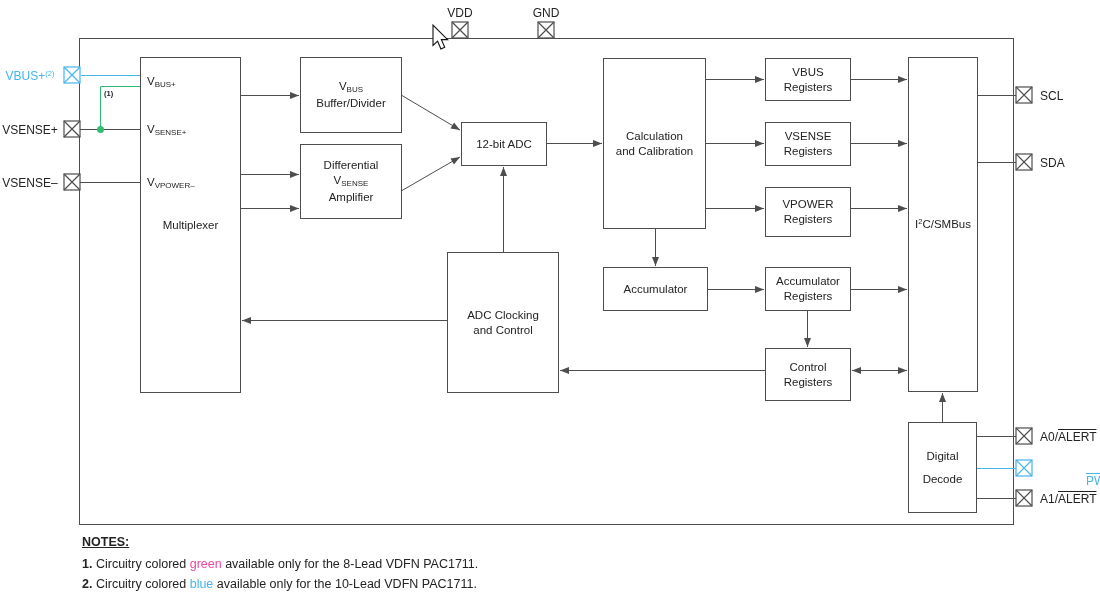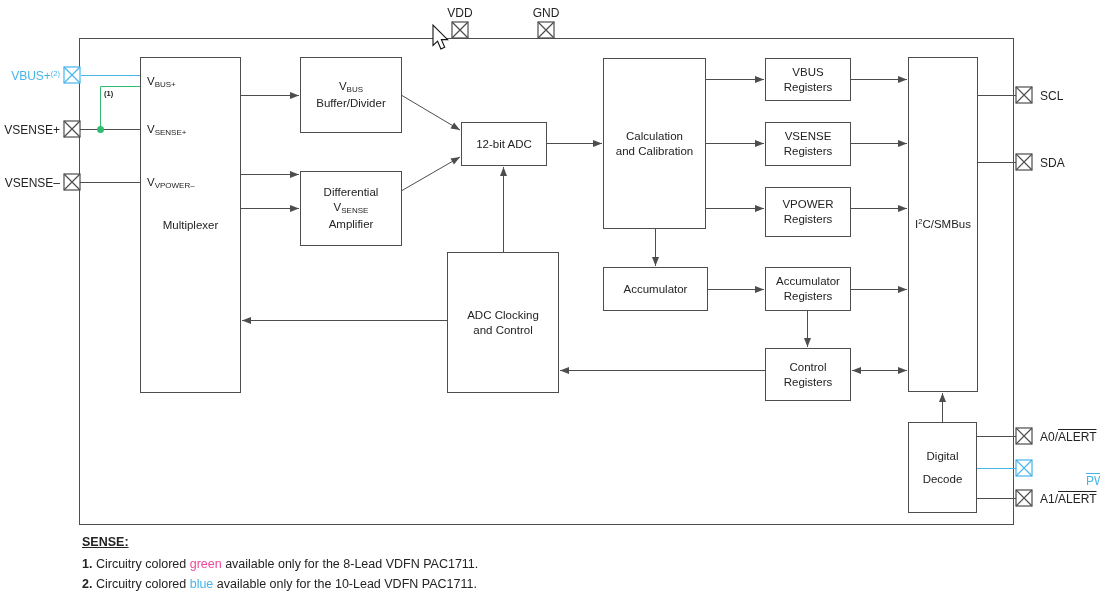--- a/index.html
+++ b/index.html
@@ -13,21 +13,21 @@
     display:flex;flex-direction:column;align-items:center;justify-content:center;
     text-align:center;font-size:11.5px;line-height:1.3;color:#232323;z-index:2;
   }
   .mux-input{position:absolute;left:6px;transform:translateY(-50%);white-space:nowrap;}
   .mux-title{position:absolute;left:0;width:100%;top:50%;transform:translateY(-50%);text-align:center;}
   sub{font-size:8px;vertical-align:-2px;letter-spacing:0;}
   sup{font-size:7.5px;vertical-align:4px;}
   .over{text-decoration:overline;}
   .pin-label{position:absolute;font-size:12px;line-height:1;z-index:3;white-space:nowrap;}
   .vcenter{transform:translateY(-50%);}
-  .right-align{text-align:right;}
+  .right-align{text-align:center;}
   .center{text-align:center;}
   .blue{color:#45b5ea;}
   .green{color:#ec4899;}
   .wire-note{position:absolute;font-size:7.5px;font-weight:bold;z-index:3;}
   .notes{position:absolute;left:82px;top:536px;font-size:12.5px;line-height:1;z-index:3;}
   .notes-heading{font-weight:bold;text-decoration:underline;margin-bottom:9px;}
   .note-line{margin-bottom:8px;}
   .note-line b{font-weight:bold;}
 </style>
 </head>
@@ -160,21 +160,21 @@
       <span>V</span><sub>VPOWER–</sub>
     </div>
     <div class="mux-title">Multiplexer</div>
   </div>
 
   <div class="block" style="left:300px;top:57px;width:102px;height:76px;">
     <div><span>V</span><sub>BUS</sub></div>
     <div>Buffer/Divider</div>
   </div>
 
-  <div class="block" style="left:300px;top:171px;width:102px;height:75px;text-align:right;">
+  <div class="block" style="left:300px;top:144px;width:102px;height:75px;text-align:right;">
     <div>Differential</div>
     <div><span>V</span><sub>SENSE</sub></div>
     <div>Amplifier</div>
   </div>
 
   <div class="block" style="left:461px;top:122px;width:86px;height:44px;">
     <div>12-bit ADC</div>
   </div>
 
   <div class="block" style="left:603px;top:58px;width:103px;height:171px;">
@@ -242,21 +242,21 @@
   <div class="pin-label vcenter blue" style="left:1086px;top:469px;margin-top:12px;">
     <span class="over">PWRDN</span><sup>(2)</sup>
   </div>
   <div class="pin-label vcenter" style="left:1040px;top:499px;">
     <span>A1/</span><span class="over">ALERT</span>
   </div>
 
   <div class="wire-note" style="left:104px;top:89px;">(1)</div>
 
   <div class="notes">
-    <div class="notes-heading">SENSE:</div>
+    <div class="notes-heading">NOTES:</div>
     <div class="note-line">
       <b>1.</b><span> Circuitry colored </span><span class="green">green</span><span> available only for the 8-Lead VDFN PAC1711.</span>
     </div>
     <div class="note-line">
       <b>2.</b><span> Circuitry colored </span><span class="blue">blue</span><span> available only for the 10-Lead VDFN PAC1711.</span>
     </div>
   </div>
 
 </div>
 

